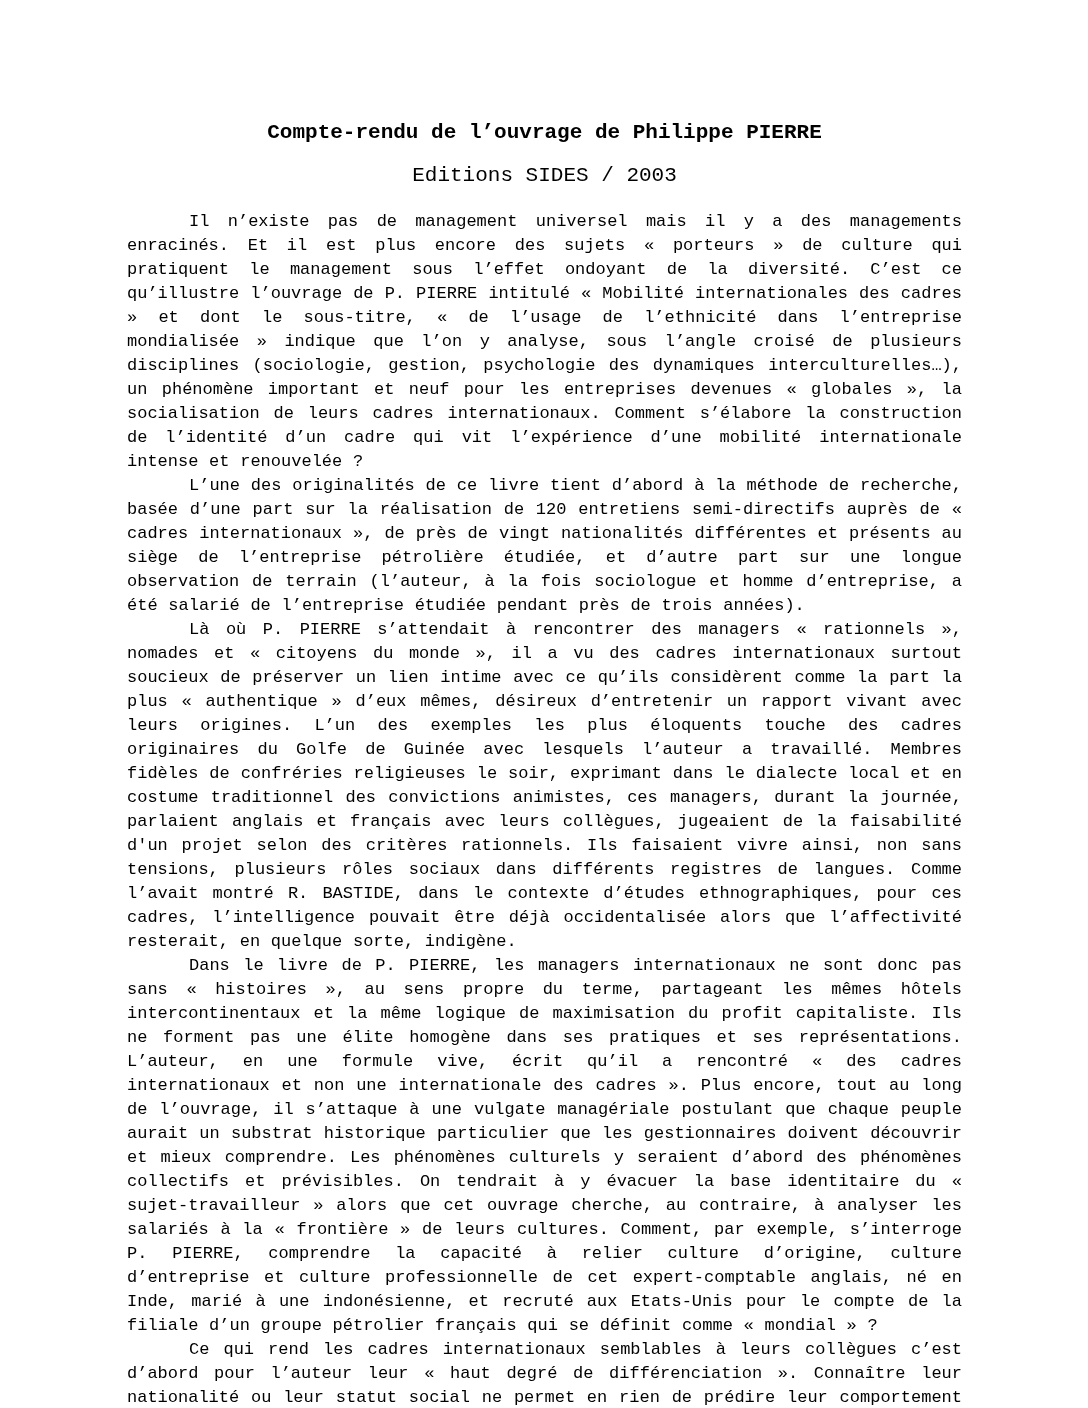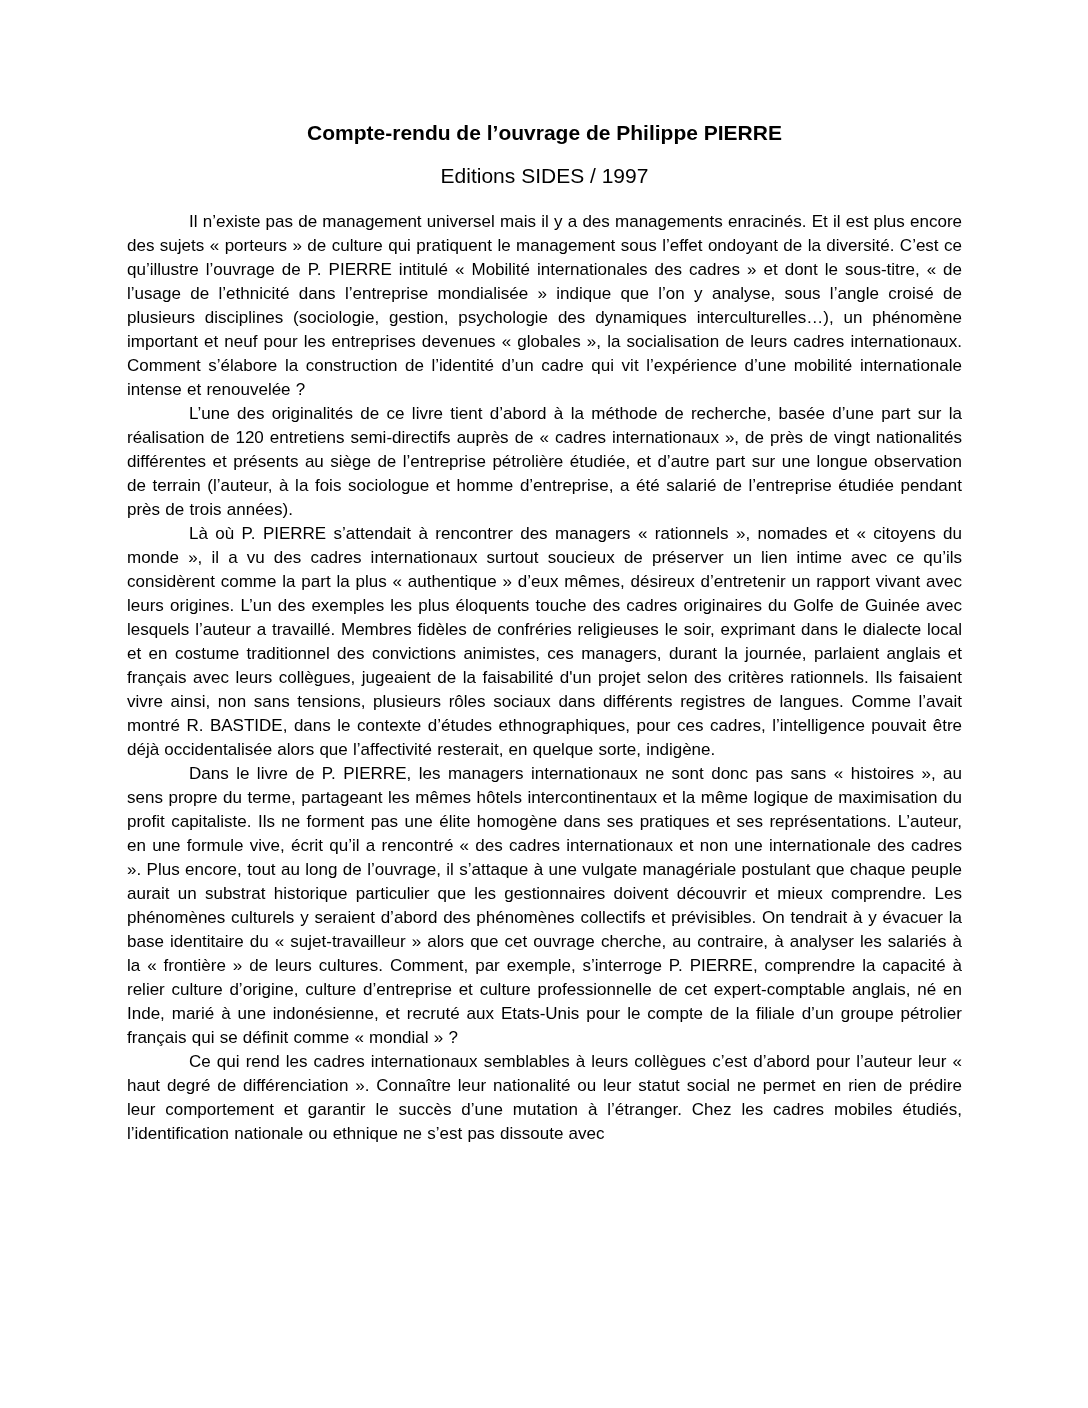--- a/index.html
+++ b/index.html
@@ -9,21 +9,21 @@
   }
   .page {
     position: relative;
     width: 1088px;
     height: 1408px;
     box-sizing: border-box;
     margin: 0;
     padding: 121px 126px 40px 127px;
     background: #ffffff;
     color: #000000;
-    font-family: Liberation Sans, sans-serif;
+    font-family: Liberation Mono, monospace;
     overflow: hidden;
   }
   .heading {
     text-align: center;
     font-size: 21px;
     line-height: 24px;
     margin: 0 0 19px 0;
   }
   .heading.title {
     font-weight: bold;
@@ -40,21 +40,21 @@
     word-spacing: 0.5px;
   }
 </style>
 </head>
 <body>
 
 <div class="page">
   <div class="heading title">Compte-rendu de l’ouvrage de Philippe PIERRE</div>
 
 
-  <div class="heading edition">Editions SIDES / 1997</div>
+  <div class="heading edition">Editions SIDES / 2003</div>
 
   <p class="body-para">Il n’existe pas de management universel mais il y a des managements enracinés. Et il est plus encore des sujets « porteurs » de culture qui pratiquent le management sous l’effet ondoyant de la diversité. C’est ce qu’illustre l’ouvrage de P. PIERRE intitulé « Mobilité internationales des cadres » et dont le sous-titre, « de l’usage de l’ethnicité dans l’entreprise mondialisée » indique que l’on y analyse, sous l’angle croisé de plusieurs disciplines (sociologie, gestion, psychologie des dynamiques interculturelles…), un phénomène important et neuf pour les entreprises devenues « globales », la socialisation de leurs cadres internationaux. Comment s’élabore la construction de l’identité d’un cadre qui vit l’expérience d’une mobilité internationale intense et renouvelée ?</p>
 
   <p class="body-para">L’une des originalités de ce livre tient d’abord à la méthode de recherche, basée d’une part sur la réalisation de 120 entretiens semi-directifs auprès de « cadres internationaux », de près de vingt nationalités différentes et présents au siège de l’entreprise pétrolière étudiée, et d’autre part sur une longue observation de terrain (l’auteur, à la fois sociologue et homme d’entreprise, a été salarié de l’entreprise étudiée pendant près de trois années).</p>
 
   <p class="body-para">Là où P. PIERRE s’attendait à rencontrer des managers « rationnels », nomades et « citoyens du monde », il a vu des cadres internationaux surtout soucieux de préserver un lien intime avec ce qu’ils considèrent comme la part la plus « authentique » d’eux mêmes, désireux d’entretenir un rapport vivant avec leurs origines. L’un des exemples les plus éloquents touche des cadres originaires du Golfe de Guinée avec lesquels l’auteur a travaillé. Membres fidèles de confréries religieuses le soir, exprimant dans le dialecte local et en costume traditionnel des convictions animistes, ces managers, durant la journée, parlaient anglais et français avec leurs collègues, jugeaient de la faisabilité d'un projet selon des critères rationnels. Ils faisaient vivre ainsi, non sans tensions, plusieurs rôles sociaux dans différents registres de langues. Comme l’avait montré R. BASTIDE, dans le contexte d’études ethnographiques, pour ces cadres, l’intelligence pouvait être déjà occidentalisée alors que l’affectivité resterait, en quelque sorte, indigène.</p>
 
   <p class="body-para">Dans le livre de P. PIERRE, les managers internationaux ne sont donc pas sans « histoires », au sens propre du terme, partageant les mêmes hôtels intercontinentaux et la même logique de maximisation du profit capitaliste. Ils ne forment pas une élite homogène dans ses pratiques et ses représentations. L’auteur, en une formule vive, écrit qu’il a rencontré « des cadres internationaux et non une internationale des cadres ». Plus encore, tout au long de l’ouvrage, il s’attaque à une vulgate managériale postulant que chaque peuple aurait un substrat historique particulier que les gestionnaires doivent découvrir et mieux comprendre. Les phénomènes culturels y seraient d’abord des phénomènes collectifs et prévisibles. On tendrait à y évacuer la base identitaire du « sujet-travailleur » alors que cet ouvrage cherche, au contraire, à analyser les salariés à la « frontière » de leurs cultures. Comment, par exemple, s’interroge P. PIERRE, comprendre la capacité à relier culture d’origine, culture d’entreprise et culture professionnelle de cet expert-comptable anglais, né en Inde, marié à une indonésienne, et recruté aux Etats-Unis pour le compte de la filiale d’un groupe pétrolier français qui se définit comme « mondial » ?</p>
 
   <p class="body-para">Ce qui rend les cadres internationaux semblables à leurs collègues c’est d’abord pour l’auteur leur « haut degré de différenciation ». Connaître leur nationalité ou leur statut social ne permet en rien de prédire leur comportement et garantir le succès d’une mutation à l’étranger. Chez les cadres mobiles étudiés, l’identification nationale ou ethnique ne s’est pas dissoute avec</p>

